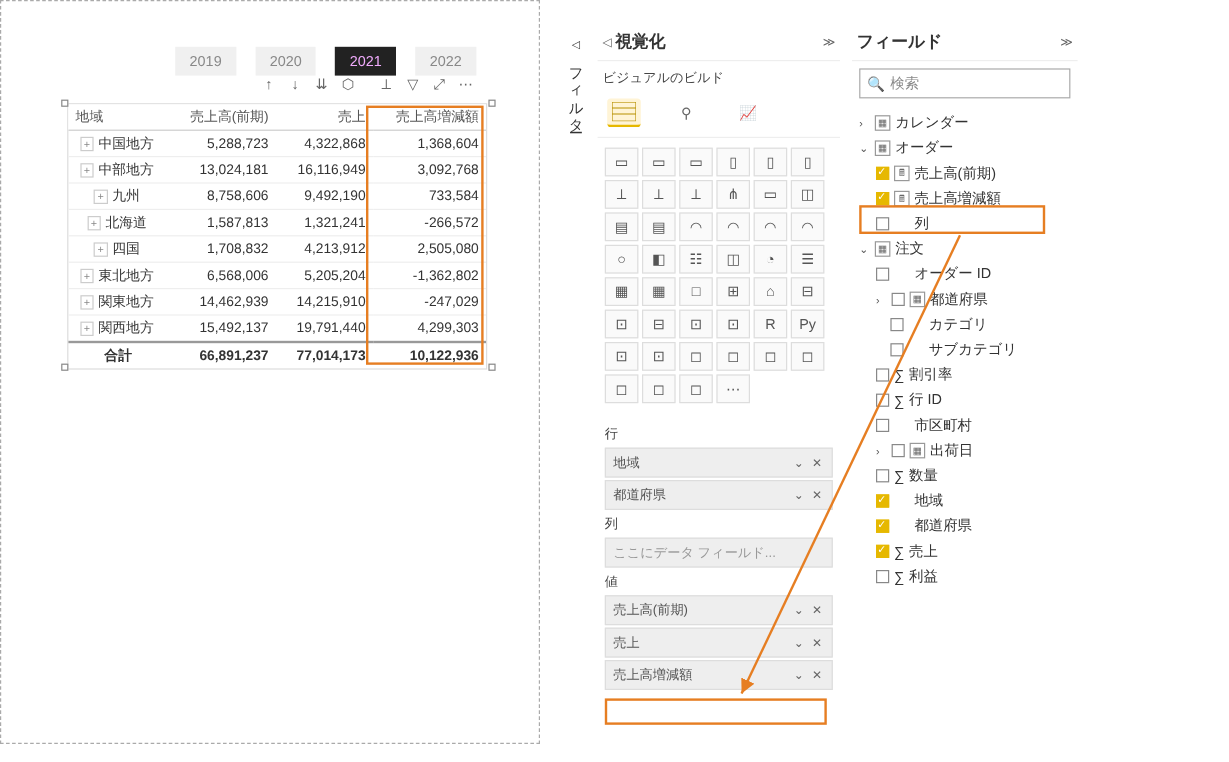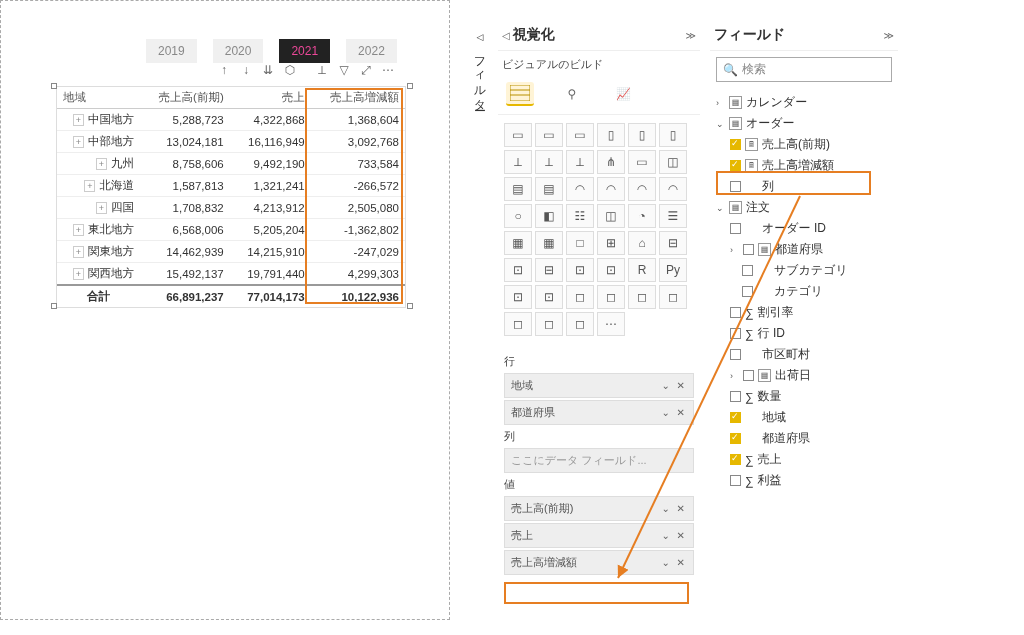--- a/index.html
+++ b/index.html
@@ -1,28 +1,28 @@
 <!DOCTYPE html>
 <html><head>
 <meta charset="utf-8">
 <style>
 *{box-sizing:border-box;margin:0;padding:0;font-family:"Segoe UI","Yu Gothic",Meiryo,sans-serif}
 body{background:#fff;width:1024px;height:635px;position:relative;font-size:12px;color:#333}
 .canvas-area{position:absolute;left:0;top:0;width:450px;height:620px;border:1px dashed #aaa}
 .year-tabs{position:absolute;left:145px;top:38px;display:flex;gap:16px}
 .year-tab{padding:5px 12px;background:#f0f0f0;color:#888;cursor:pointer}
-.year-tab.active{background:#222;color:#ec4899}
+.year-tab.active{background:#222;color:#f0abfc}
 .icon-row{position:absolute;left:215px;top:62px;display:flex;gap:6px;color:#666}
 .icon-row span{width:16px;text-align:center}
 .matrix{position:absolute;left:55px;top:85px;width:350px;border:1px solid #ddd;background:#fff}
 .matrix table{width:100%;border-collapse:collapse}
 .matrix th,.matrix td{padding:3px 6px;border-bottom:1px solid #eee;text-align:right;font-size:11.5px}
 .matrix th{background:#fff;font-weight:normal;color:#555;border-bottom:1px solid #ccc}
 .matrix th:first-child,.matrix td:first-child{text-align:left}
-.matrix td.region{text-align:right;padding-left:4px}
+.matrix td.region{text-align:center;padding-left:4px}
 .matrix .expand{color:#888;border:1px solid #ccc;padding:0 2px;font-size:9px;margin-right:4px}
 .matrix tr.total td{font-weight:bold;border-top:2px solid #999;border-bottom:none}
 .sel-handle{position:absolute;width:6px;height:6px;background:#fff;border:1px solid #888}
 .hl-box{position:absolute;border:2px solid #e67e22}
 .filter-handle{position:absolute;left:467px;top:28px;writing-mode:vertical-rl;font-size:12px;color:#333;padding:4px}
 .filter-handle .tri{font-size:9px;margin-bottom:4px}
 .pane{position:absolute;top:20px;bottom:10px;background:#fff}
 .viz-pane{left:498px;width:202px}
 .fields-pane{left:710px;width:188px}
 .pane-header{display:flex;align-items:center;justify-content:space-between;padding:6px 4px;border-bottom:1px solid #eee}
@@ -299,26 +299,26 @@
       </div>
     <div class="node lvl2">
         <span class="caret">›</span>
         <span class="cb"></span>
         <span class="ficon">▦</span>
         <span>都道府県</span>
       </div>
     <div class="node lvl3">
         <span class="cb"></span>
         <span style="width:13px"></span>
+        <span>カテゴリ</span>
+      </div>
+    <div class="node lvl3">
+        <span class="cb"></span>
+        <span style="width:13px"></span>
         <span>サブカテゴリ</span>
-      </div>
-    <div class="node lvl3">
-        <span class="cb"></span>
-        <span style="width:13px"></span>
-        <span>カテゴリ</span>
       </div>
     <div class="node lvl2">
         <span class="cb"></span>
         <span>∑</span>
         <span>割引率</span>
       </div>
     <div class="node lvl2">
         <span class="cb"></span>
         <span>∑</span>
         <span>行 ID</span>

